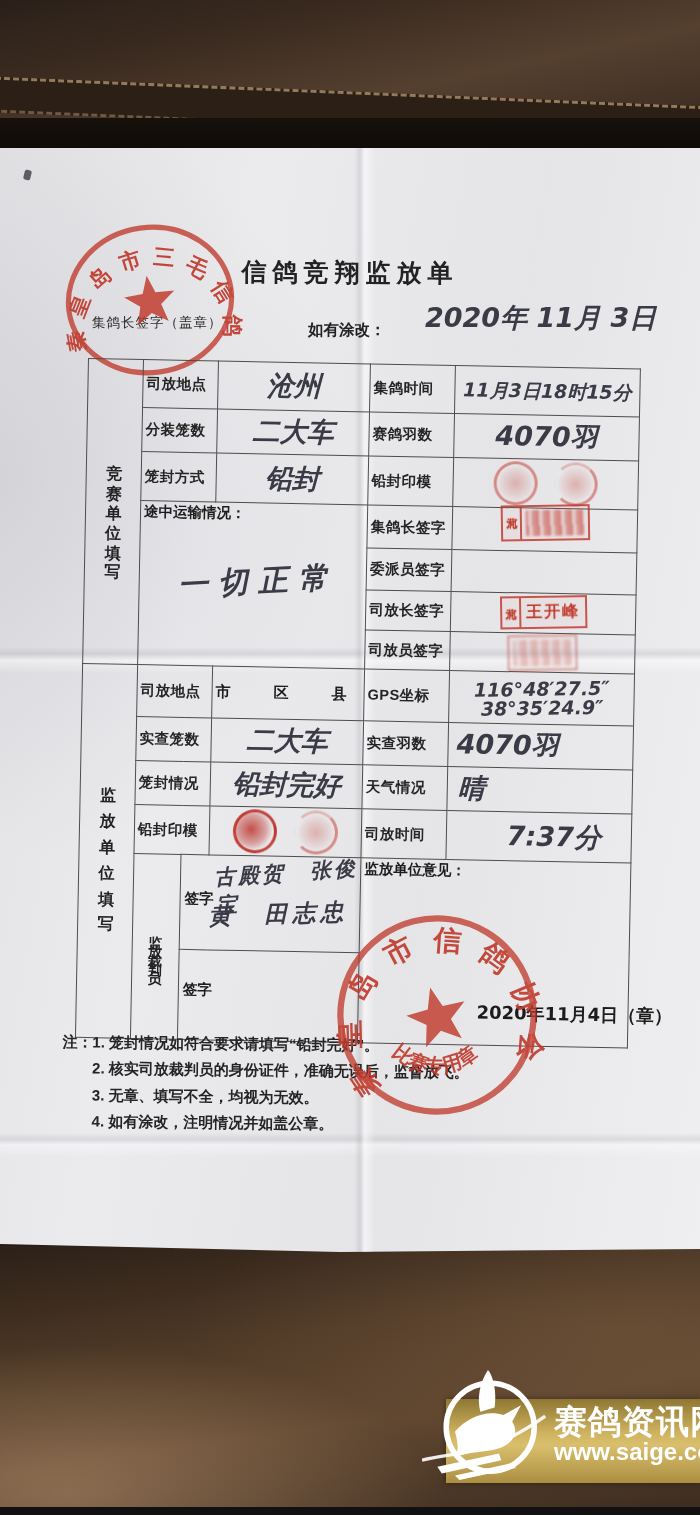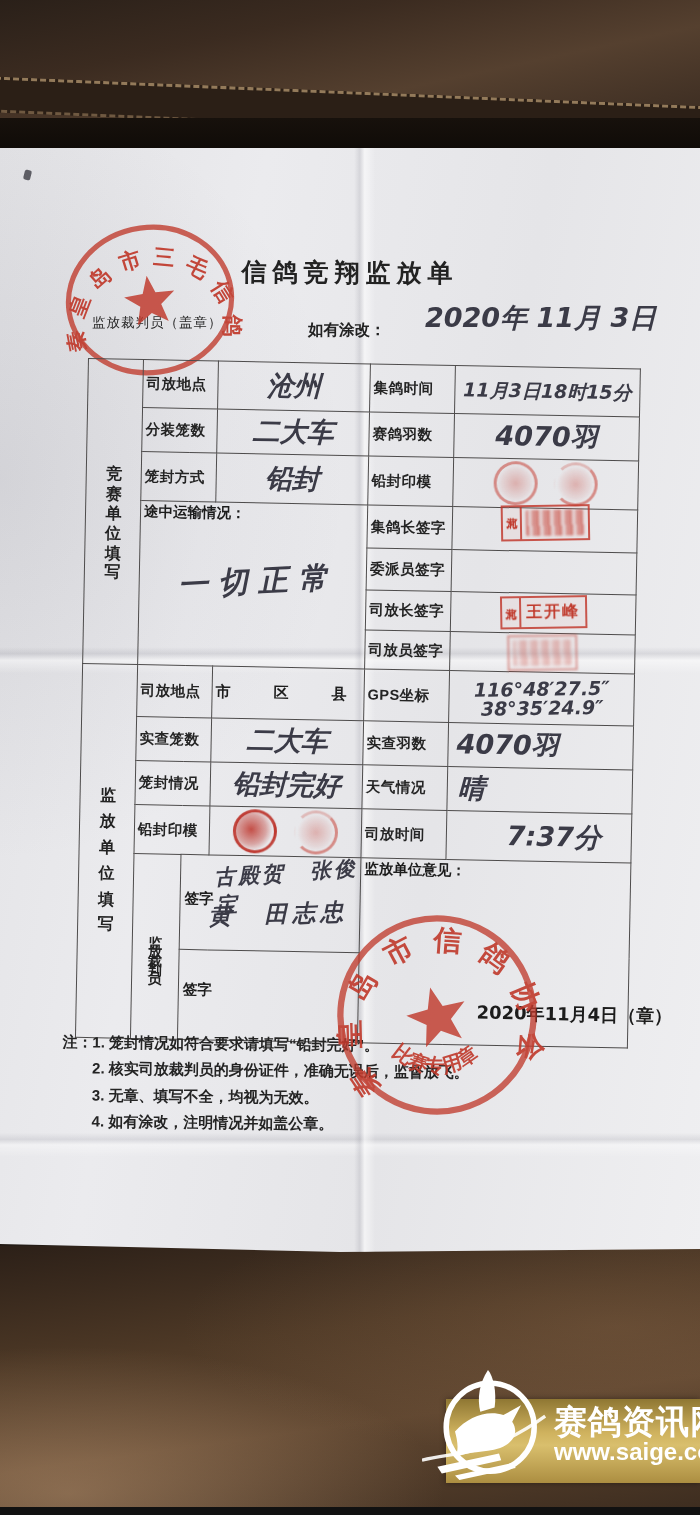--- a/index.html
+++ b/index.html
@@ -113,21 +113,21 @@
 
   <div class="leather-top"></div>
   <div class="seam"></div>
   <div class="seam-shadow"></div>
   <div class="leather-bottom"></div>
 
   <div class="paper">
     <div class="speck"></div>
 
     <div class="doc-title">信鸽竞翔监放单</div>
-    <div class="host-label">监放裁判员（盖章）</div>
+    <div class="host-label">集鸽长签字（盖章）</div>
     <div class="judge-label">如有涂改：</div>
     <div class="judge-date hw">2020年 11月 3日</div>
 
     <svg class="stamp-svg stamp-top" viewBox="0 0 180 160">
       <defs>
           <path id="arcTop" d="M 22 122 A 70 62 0 1 1 158 122"></path>
         </defs>
       <ellipse cx="90" cy="80" rx="80" ry="71" fill="none" stroke="#c0392b" stroke-width="5" opacity=".85"></ellipse>
       <polygon points="90,56 96.3,73.3 114.7,74 100.3,85.3 105.3,103 90,92.8 74.7,103 79.7,85.3 65.3,74 83.7,73.3" fill="#c0392b" opacity=".9"></polygon>
       <text fill="#c0392b" font-size="21" font-weight="bold" font-family="Liberation Sans, sans-serif">

